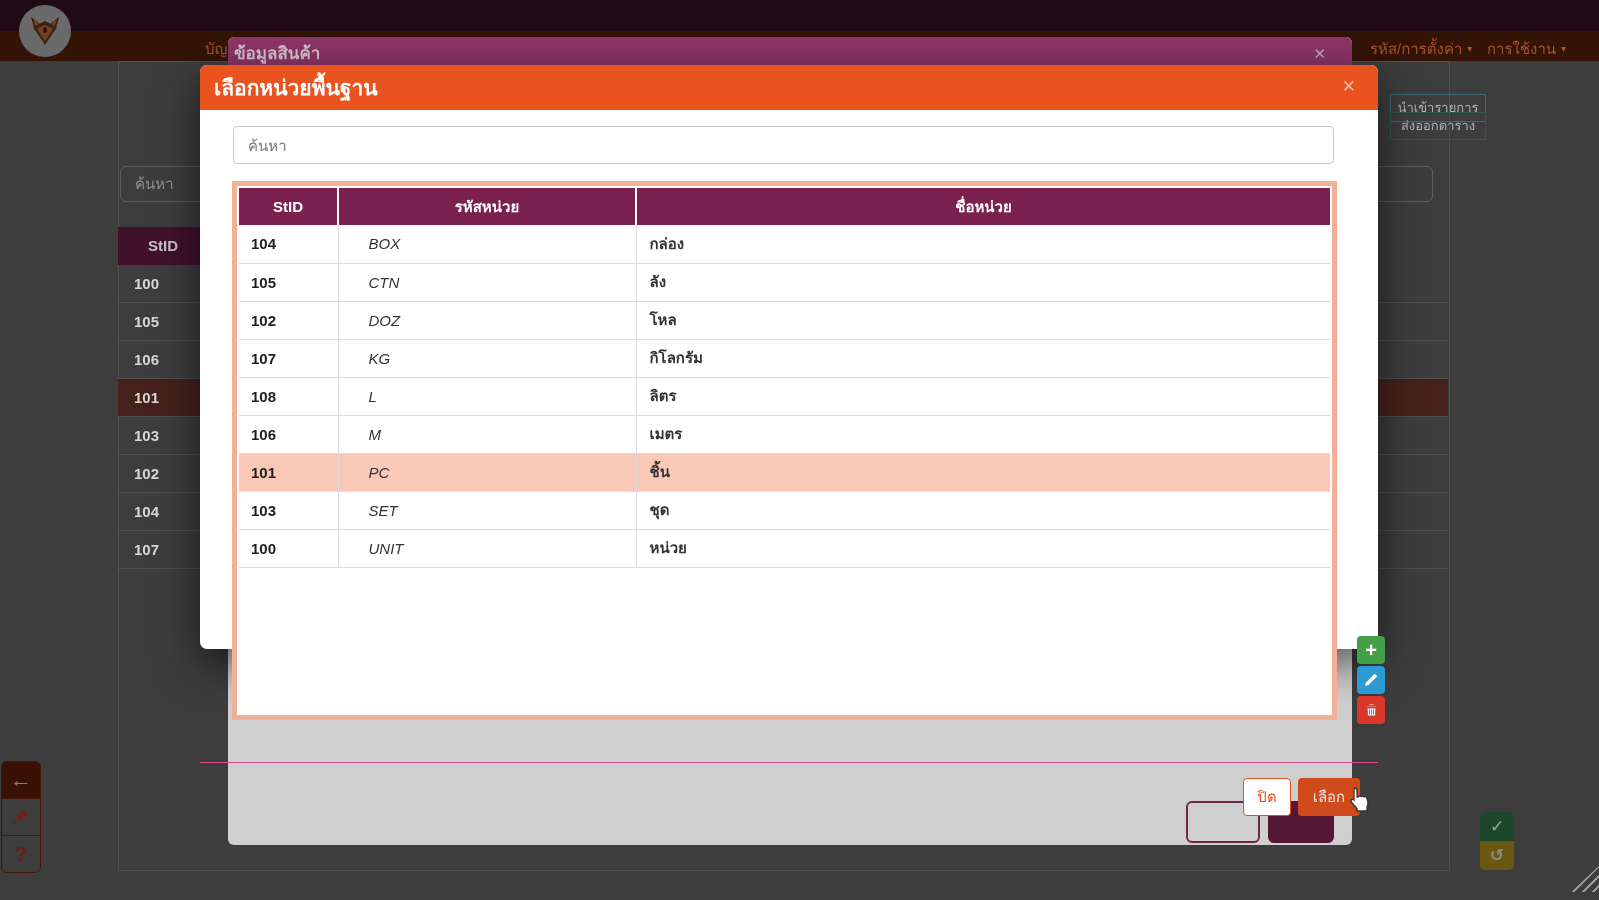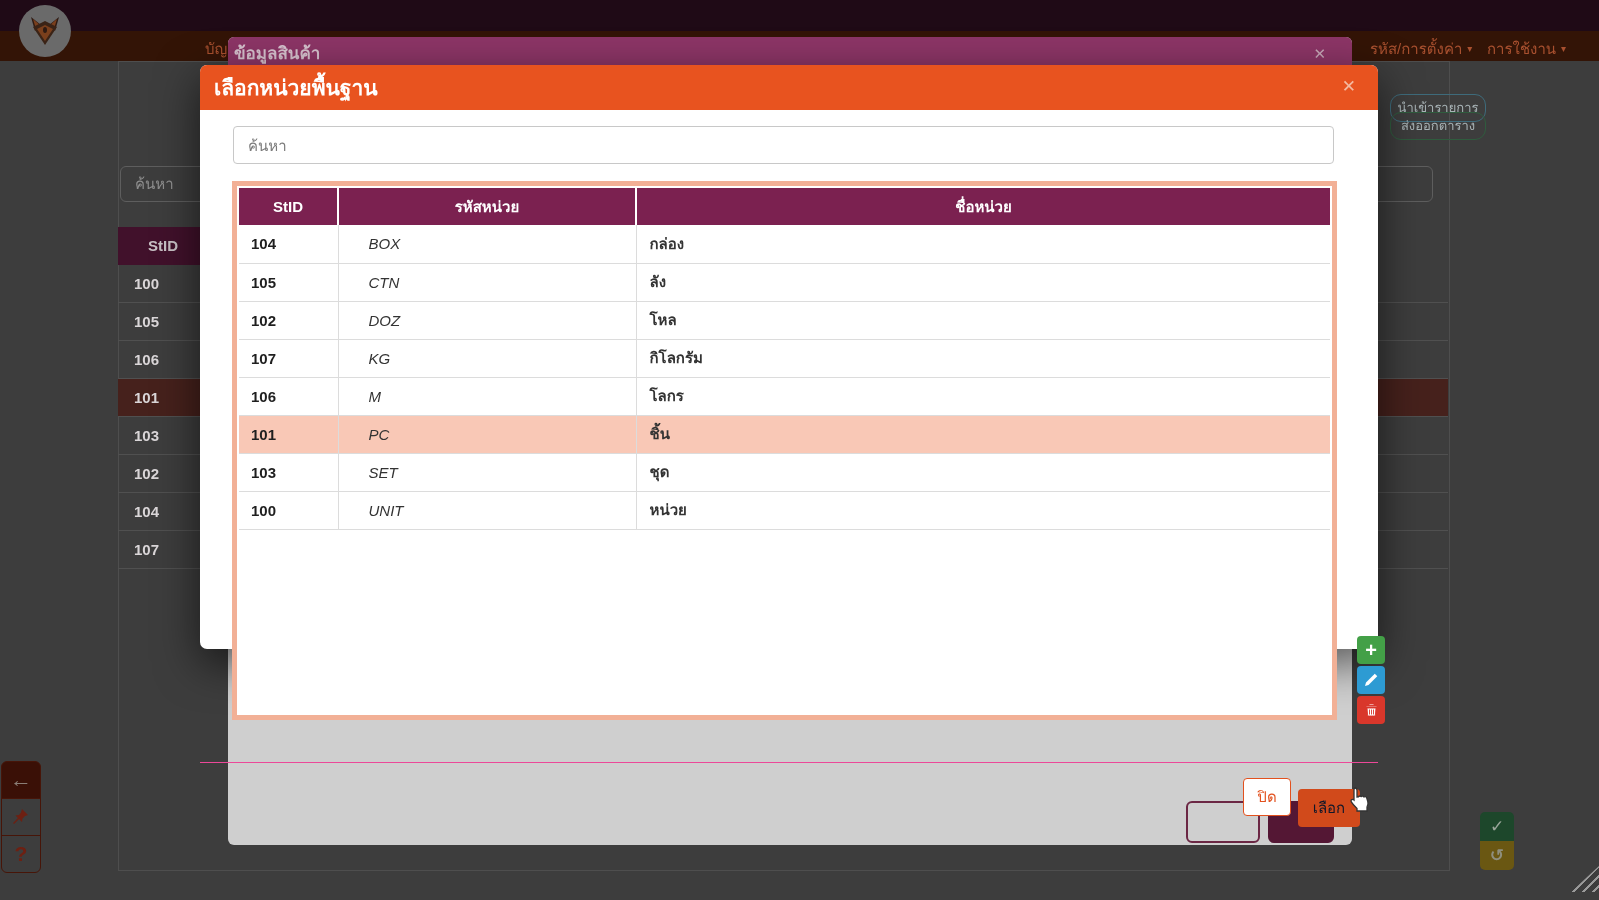--- a/index.html
+++ b/index.html
@@ -24,21 +24,21 @@
                    border:1px solid #4e4e4e; z-index:1; }
   .bg-search { position:absolute; left:120px; top:166px; width:1313px; height:36px;
                border:1px solid #5e5e5e; border-radius:6px; color:#8f8f8f; font-size:15px;
                line-height:34px; padding-left:14px; z-index:1; }
   .bg-table { position:absolute; left:118px; top:227px; width:1330px; z-index:1; }
   .bg-th { height:38px; background:#41112b; color:#c9c2c6; font-weight:bold; font-size:15px;
            line-height:38px; padding-left:30px; width:100px; }
   .bg-row { height:38px; line-height:38px; border-bottom:1px solid #505050; color:#dad6d8;
             font-weight:bold; font-size:15px; padding-left:16px; }
   .bg-row.sel { background:#46211c; }
-  .bg-btn { position:absolute; width:96px; height:28px; border-radius:11px; font-size:13px;
+  .bg-btn { position:absolute; width:96px; height:28px; border-radius:1px; font-size:13px;
             color:#a9b4b7; text-align:center; line-height:26px; z-index:1; }
   .bg-btn.import { left:1390px; top:94px; border:1px solid #3e6b7b; }
   .bg-btn.export { left:1390px; top:112px; border:1px solid #2f5c3e; }
 
   
   .side-btn { position:absolute; left:1px; width:40px; height:38px; z-index:1;
               border:1px solid #471508; display:flex; align-items:center; justify-content:center; }
   .side-btn.back { top:761px; background:#3a1006; border-radius:6px 6px 0 0; color:#8a7e76;
                    font-size:22px; font-weight:bold; }
   .side-btn.pin  { top:798px; color:#6d2012; }
@@ -92,22 +92,22 @@
   .action-btn { width:28px; height:28px; border-radius:4px; margin-bottom:2px; color:#ffffff;
                 display:flex; align-items:center; justify-content:center; cursor:pointer; }
   .action-btn.add { background:#43a047; font-size:20px; font-weight:bold; }
   .action-btn.edit { background:#2d9bd3; }
   .action-btn.del { background:#d9372b; }
   .modal-footer { position:absolute; left:0; top:697px; width:100%; height:68px;
                   border-top:1px solid #ec4899; }
   .btn-close { position:absolute; left:1043px; top:15px; width:48px; height:38px; background:#ffffff;
                border:1px solid #e2511e; border-radius:4px; color:#e2511e; font-size:15px;
                font-family:inherit; cursor:pointer; }
-  .btn-select { position:absolute; left:1098px; top:26px; width:62px; height:38px; background:#d14a1b;
-                border:none; border-radius:4px; color:#0f172a; font-size:15px;
+  .btn-select { position:absolute; left:1098px; top:15px; width:62px; height:38px; background:#d14a1b;
+                border:none; border-radius:4px; color:#e5e5e5; font-size:15px;
                 font-family:inherit; cursor:pointer; }
   .cursor { position:absolute; left:1346px; top:786px; z-index:9; }
 </style>
 </head>
 <body>
 
 <div class="topbar"></div>
 <div class="navbar"></div>
 <div class="logo">
   <svg width="40" height="40" viewBox="0 0 40 40">
@@ -218,23 +218,28 @@
             <td class="stid">102</td>
             <td class="code">DOZ</td>
             <td class="name">โหล</td>
           </tr>
           <tr>
             <td class="stid">107</td>
             <td class="code">KG</td>
             <td class="name">กิโลกรัม</td>
           </tr>
           <tr>
+            <td class="stid">108</td>
+            <td class="code">L</td>
+            <td class="name">ลิตร</td>
+          </tr>
+          <tr>
             <td class="stid">106</td>
             <td class="code">M</td>
-            <td class="name">โลกร</td>
+            <td class="name">เมตร</td>
           </tr>
           <tr class="selected">
             <td class="stid">101</td>
             <td class="code">PC</td>
             <td class="name">ชิ้น</td>
           </tr>
           <tr>
             <td class="stid">103</td>
             <td class="code">SET</td>
             <td class="name">ชุด</td>

